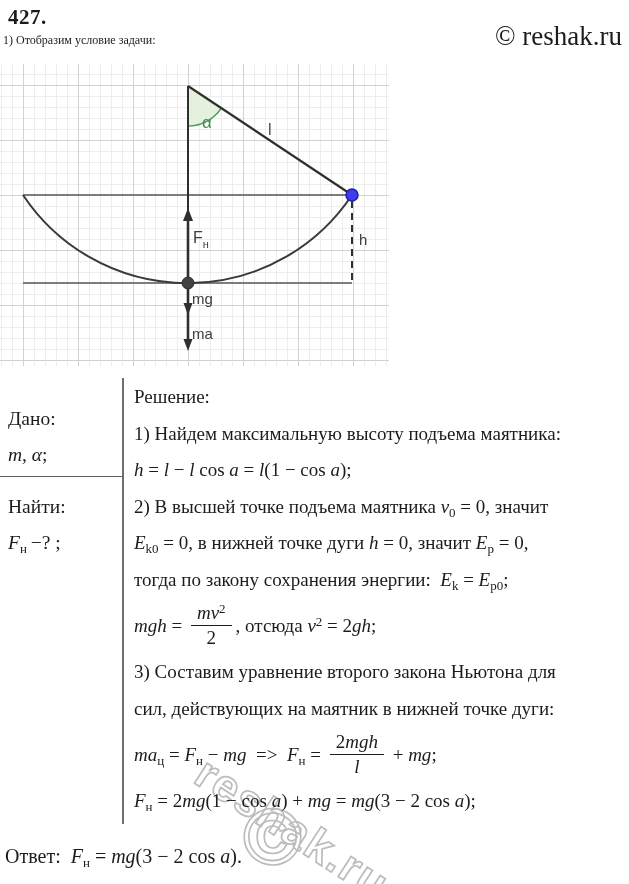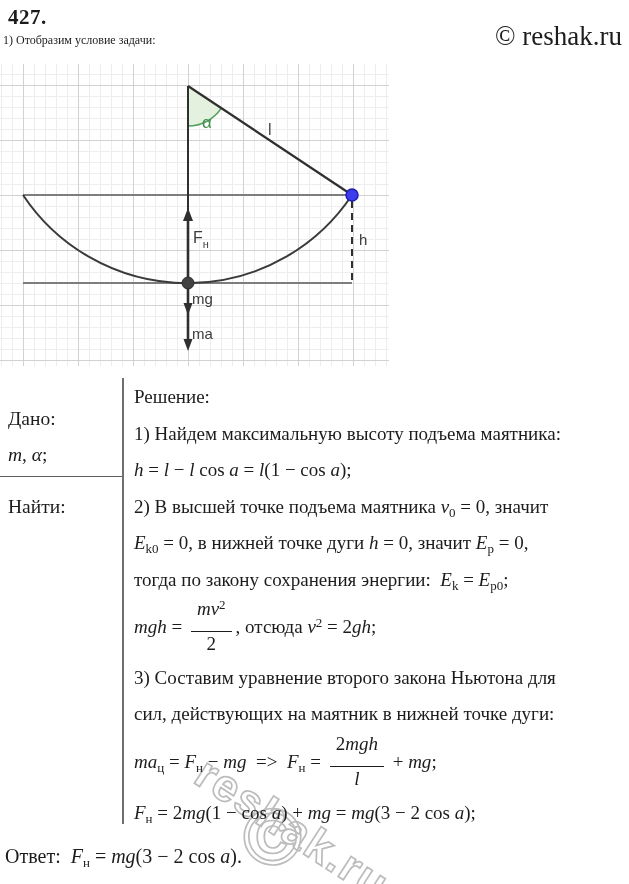--- a/index.html
+++ b/index.html
@@ -18,21 +18,21 @@
   #find-block{border-top:1.5px solid #5e5e5e;margin-top:3px;padding-top:12px;}
   #divider{left:122px;top:378px;width:1.5px;height:446px;background:#6f6f6f;z-index:2;}
   #solution{left:134px;top:379px;width:495px;z-index:2;}
   .sol-line{font-size:19px;line-height:36.5px;white-space:nowrap;}
   .tall{line-height:56px;}
   #answer{left:5px;top:845px;font-size:20px;z-index:2;white-space:nowrap;text-align:right;}
   .it{font-style:italic;}
   sub{font-size:13px;vertical-align:-4px;line-height:0;}
   sup{font-size:13px;vertical-align:6px;line-height:0;}
   .frac{display:inline-block;vertical-align:middle;text-align:center;line-height:1.18;margin:0 4px 4px 4px;}
-  .frac .num{display:block;border-bottom:1.5px solid #1c1c1c;padding:0 6px 11px 6px;}
+  .frac .num{display:block;border-bottom:1.5px solid #1c1c1c;padding:0 6px 1px 6px;}
   .frac .den{display:block;padding-top:1px;}
   .wm{color:transparent;-webkit-text-stroke:1.7px #bcbcbc;z-index:1;
       font-family:"Liberation Sans",sans-serif;}
   #wm-text{left:214px;top:747px;font-size:45px;font-weight:bold;letter-spacing:2px;
       transform:rotate(33deg);transform-origin:0 0;}
   #wm-copy{left:243px;top:791px;font-size:80px;font-weight:bold;}
 </style>
 </head>
 <body>
 
@@ -85,20 +85,21 @@
 </svg>
 
 <div class="abs wm" id="wm-text">reshak.ru</div>
 <div class="abs wm" id="wm-copy">©</div>
 
 <div class="abs" id="given">
   <div class="g-row">Дано:</div>
   <div class="g-row"><span class="it">m</span><span>, </span><span class="it">α</span><span>;</span></div>
   <div id="find-block">
     <div class="g-row">Найти:</div>
+    <div class="g-row"><span class="it">F</span><sub>н</sub><span> −? ;</span></div>
   </div>
 </div>
 
 <div class="abs" id="divider"></div>
 
 <div class="abs" id="solution">
   <div class="sol-line">Решение:</div>
   <div class="sol-line"><span>1) Найдем максимальную высоту подъема маятника:</span></div>
   <div class="sol-line"><span class="it">h</span><span> = </span><span class="it">l</span><span> − </span><span class="it">l</span><span> cos </span><span class="it">a</span><span> = </span><span class="it">l</span><span>(1 − cos </span><span class="it">a</span><span>);</span></div>
   <div class="sol-line"><span>2) В высшей точке подъема маятника </span><span class="it">v</span><sub>0</sub><span> = 0, значит</span></div>

